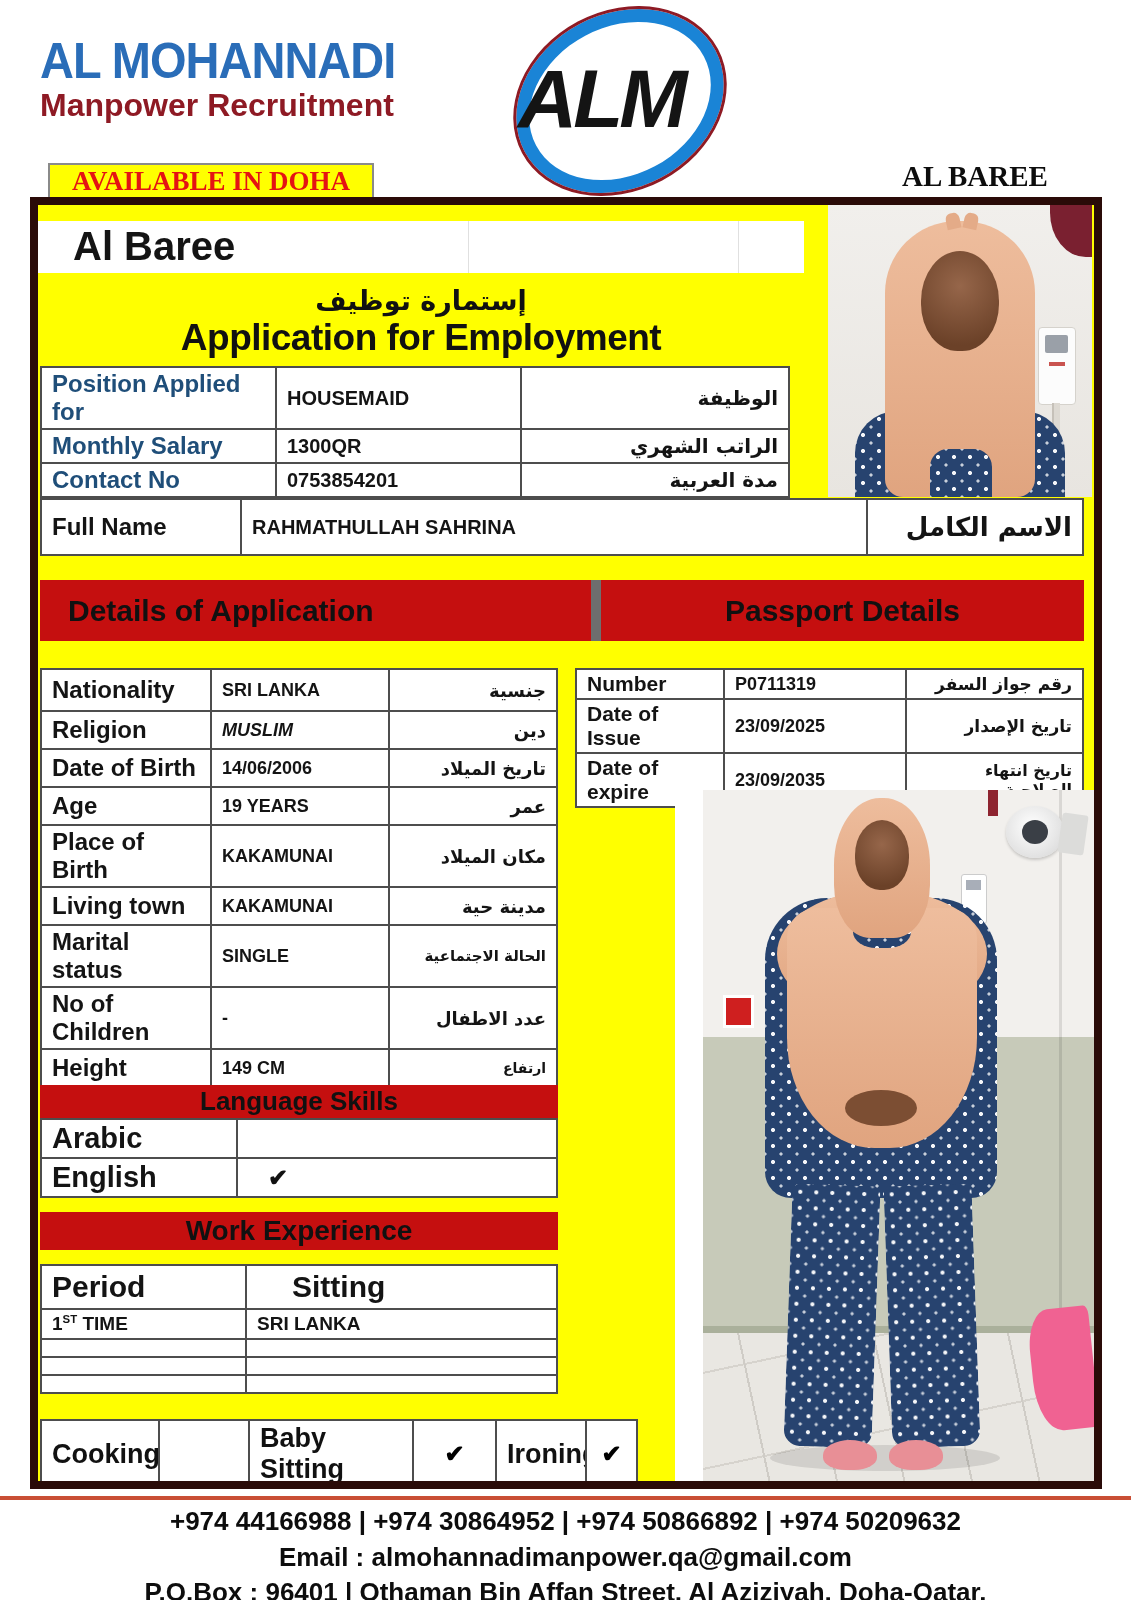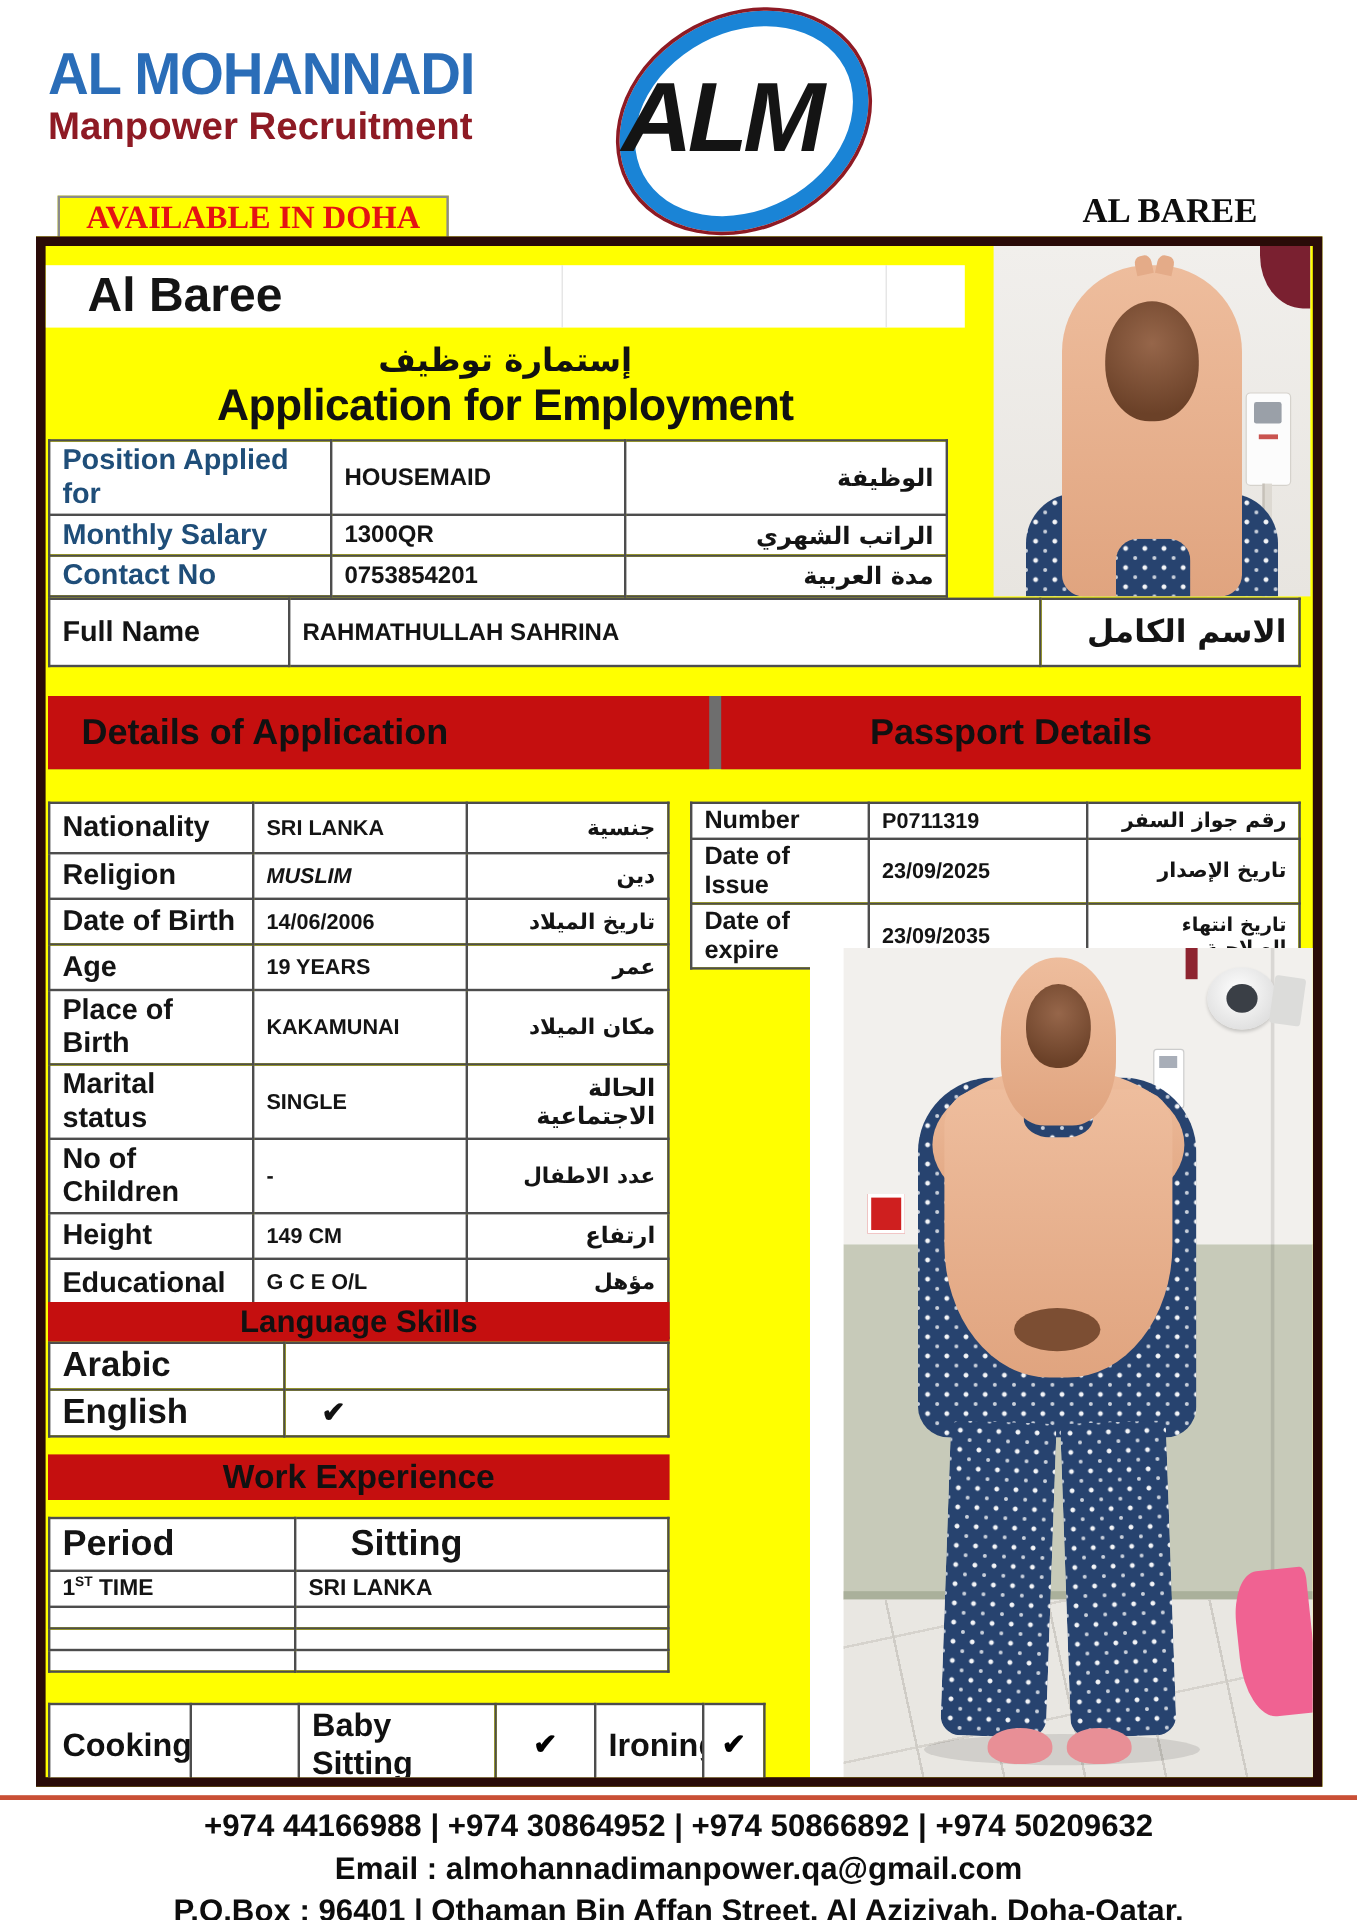--- a/index.html
+++ b/index.html
@@ -169,33 +169,38 @@
               <td class="lbl-blk">Age</td>
               <td class="val" style="font-size:18px;">19 YEARS</td>
               <td class="arc ar" style="font-size:18px;">عمر</td>
             </tr>
         <tr style="height:38px;">
               <td class="lbl-blk">Place of Birth</td>
               <td class="val" style="font-size:18px;">KAKAMUNAI</td>
               <td class="arc ar" style="font-size:18px;">مكان الميلاد</td>
             </tr>
         <tr style="height:38px;">
+              <td class="lbl-blk">Living town</td>
+              <td class="val" style="font-size:18px;">KAKAMUNAI</td>
+              <td class="arc ar" style="font-size:18px;">مدينة حية</td>
+            </tr>
+        <tr style="height:38px;">
               <td class="lbl-blk">Marital status</td>
               <td class="val" style="font-size:18px;">SINGLE</td>
-              <td class="arc ar" style="font-size:20px;">الحالة الاجتماعية</td>
+              <td class="arc ar" style="font-size:15px;">الحالة الاجتماعية</td>
             </tr>
         <tr style="height:38px;">
               <td class="lbl-blk">No of Children</td>
               <td class="val" style="font-size:18px;">-</td>
               <td class="arc ar" style="font-size:18px;">عدد الاطفال</td>
             </tr>
         <tr style="height:38px;">
               <td class="lbl-blk">Height</td>
               <td class="val" style="font-size:18px;">149 CM</td>
-              <td class="arc ar" style="font-size:19px;">ارتفاع</td>
+              <td class="arc ar" style="font-size:14px;">ارتفاع</td>
             </tr>
         <tr>
               <td class="lbl-blk" style="vertical-align:top;padding-top:6px;">Educational Qualification</td>
               <td class="val" style="font-size:18px;vertical-align:top;padding-top:8px;">G C E O/L</td>
               <td class="arc ar" style="font-size:18px;vertical-align:top;padding-top:8px;">مؤهل</td>
             </tr>
       </tbody>
         </table>
     </div>
 

